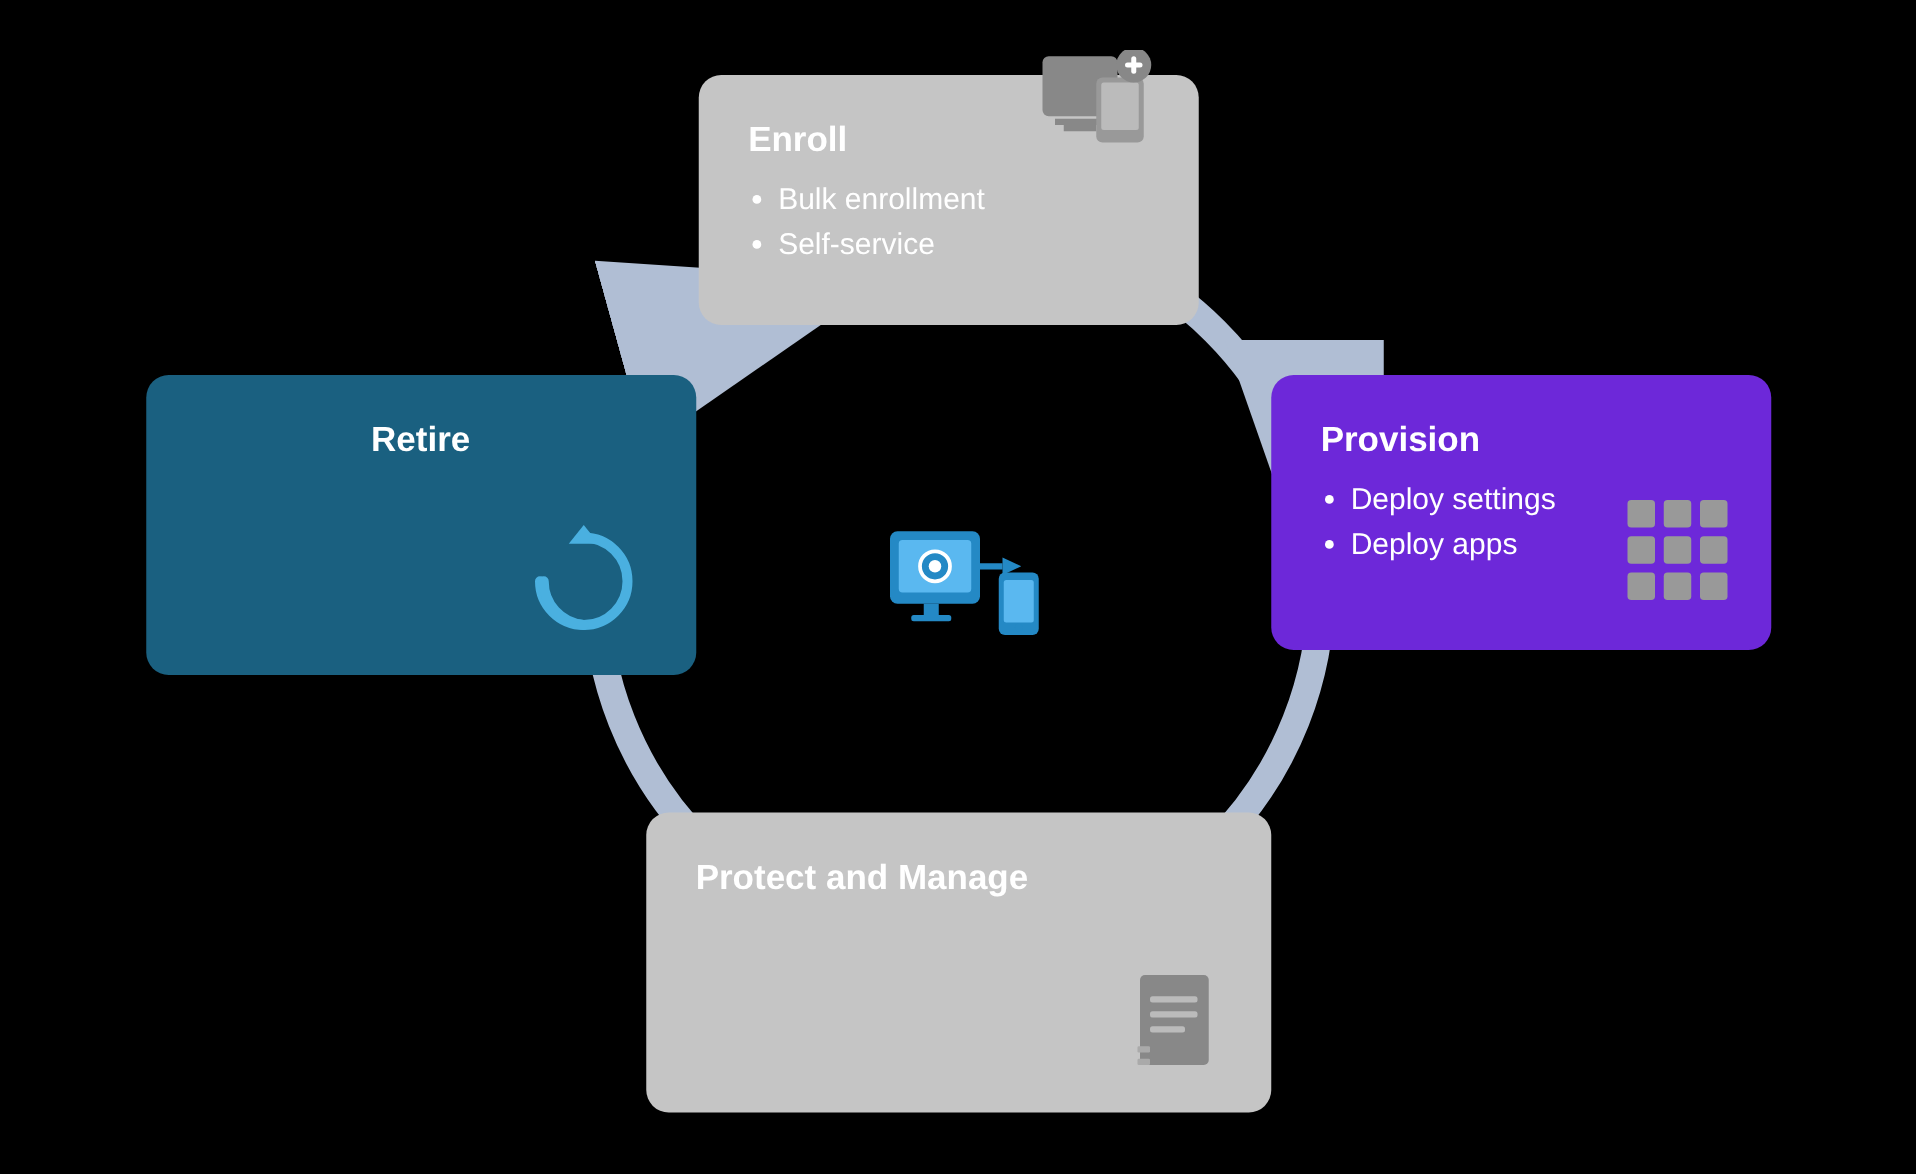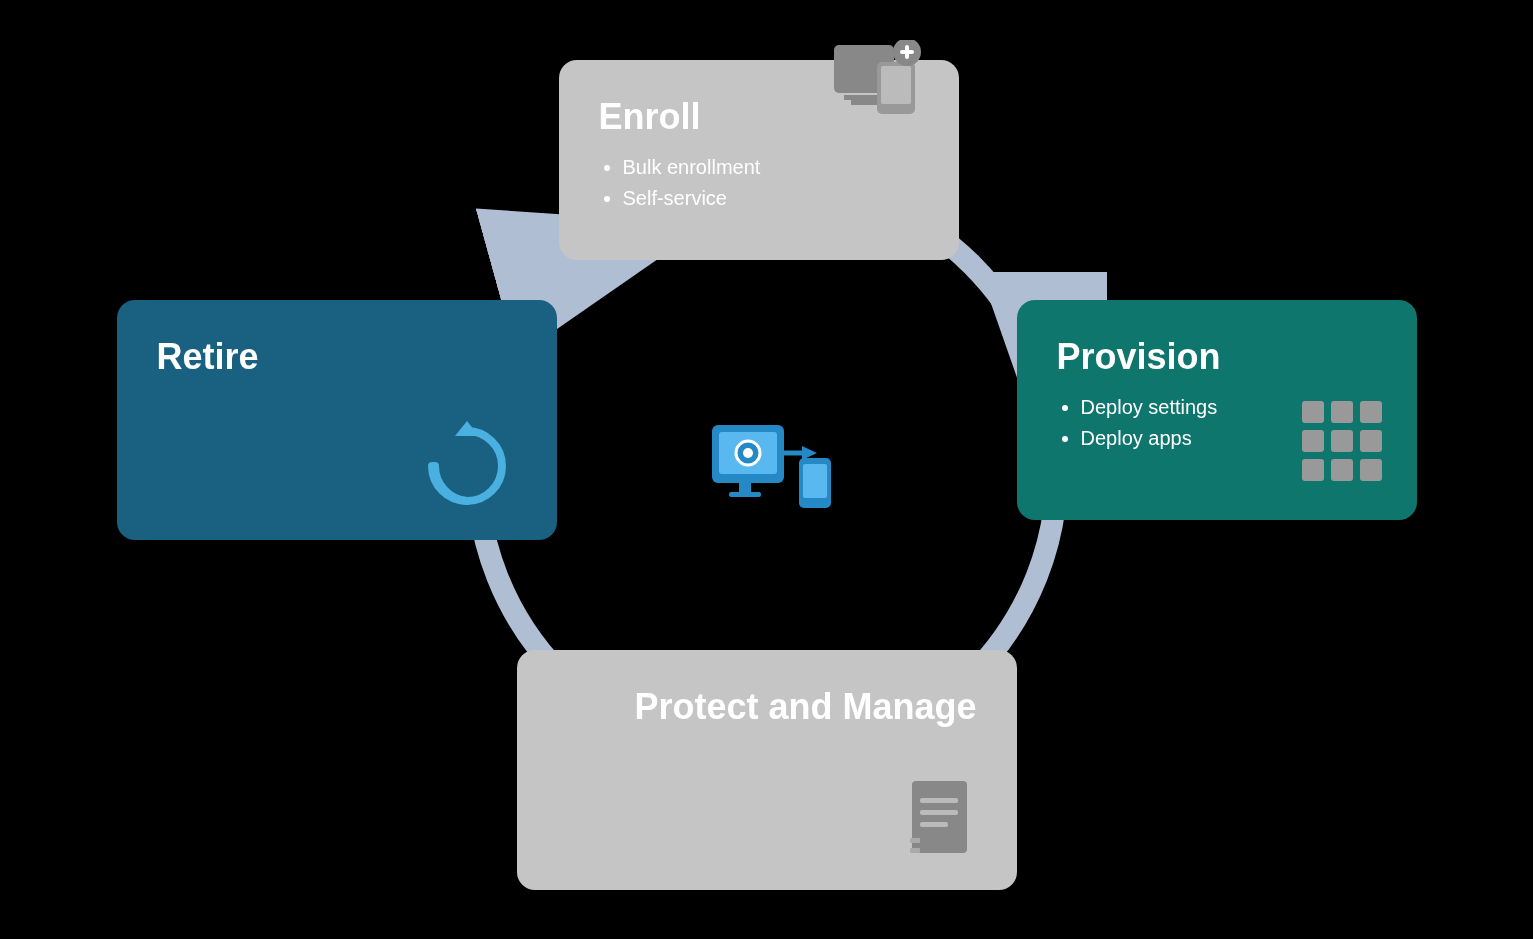--- a/index.html
+++ b/index.html
@@ -61,45 +61,44 @@
       min-height: 220px;
     }
 
     .card-protect {
       background: #c8c8c8;
       bottom: 30px;
       left: 50%;
       transform: translateX(-46%);
       width: 480px;
       min-height: 240px;
-      text-align: right;
     }
 
     .card-retire {
       background: #1a6080;
       top: 280px;
       left: 30px;
       width: 440px;
       min-height: 240px;
     }
 
     .card h2 {
-      font-size: 36px;
+      font-size: 28px;
       font-weight: 700;
       color: #fff;
       margin-bottom: 18px;
     }
 
     .card ul {
       list-style: disc;
       padding-left: 24px;
     }
 
     .card ul li {
-      font-size: 20px;
+      font-size: 24px;
       color: #fff;
       margin-bottom: 8px;
       font-weight: 400;
     }
 
     
     .center-icon {
       position: absolute;
       top: 50%;
       left: 50%;
@@ -179,21 +178,21 @@
         <rect x="48" y="22" width="38" height="52" rx="5" fill="#999"></rect>
         <rect x="52" y="26" width="30" height="38" rx="2" fill="#bbb"></rect>
 
         <circle cx="78" cy="12" r="14" fill="#888"></circle>
         <rect x="71" y="10" width="14" height="4" rx="2" fill="white"></rect>
         <rect x="76" y="5" width="4" height="14" rx="2" fill="white"></rect>
       </svg>
     </div>
   </div>
 
-  <div class="card card-provision" style="position:absolute; top:270px; right:40px; background:#0f766e; width:400px; min-height:220px;">
+  <div class="card card-provision" style="position:absolute; top:270px; right:40px; background:#6d28d9; width:400px; min-height:220px;">
     <h2>Provision</h2>
     <ul>
       <li>Deploy settings</li>
       <li>Deploy apps</li>
     </ul>
 
     <div class="card-icon provision-icon">
       <svg width="90" height="90" viewBox="0 0 90 90" xmlns="http://www.w3.org/2000/svg">
         <rect x="5" y="5" width="22" height="22" rx="3" fill="#999"></rect>
         <rect x="34" y="5" width="22" height="22" rx="3" fill="#999"></rect>
@@ -218,21 +217,21 @@
         <rect x="18" y="22" width="38" height="5" rx="2" fill="#bbb"></rect>
         <rect x="18" y="34" width="38" height="5" rx="2" fill="#bbb"></rect>
         <rect x="18" y="46" width="28" height="5" rx="2" fill="#bbb"></rect>
 
         <rect x="8" y="62" width="10" height="5" rx="1" fill="#aaa"></rect>
         <rect x="8" y="72" width="10" height="5" rx="1" fill="#aaa"></rect>
       </svg>
     </div>
   </div>
 
-  <div class="card card-retire" style="position:absolute; top:270px; left:40px; background:#1a6080; width:440px; min-height:240px;">
+  <div class="card card-retire" style="position:absolute; top:270px; left:40px; background:#1a6080; width:440px; min-height:240px;text-align:center;">
     <h2>Retire</h2>
 
     <div class="retire-refresh">
       <svg width="100" height="100" viewBox="0 0 100 100" xmlns="http://www.w3.org/2000/svg">
         <path d="M 50 15 A 35 35 0 1 1 15 50" fill="none" stroke="#4ab0e0" stroke-width="8" stroke-linecap="round"></path>
 
         <polygon points="50,5 38,20 62,20" fill="#4ab0e0"></polygon>
 
         <path d="M 18 50 A 35 35 0 0 0 50 85" fill="none" stroke="#4ab0e0" stroke-width="8" stroke-linecap="round"></path>
       </svg>

